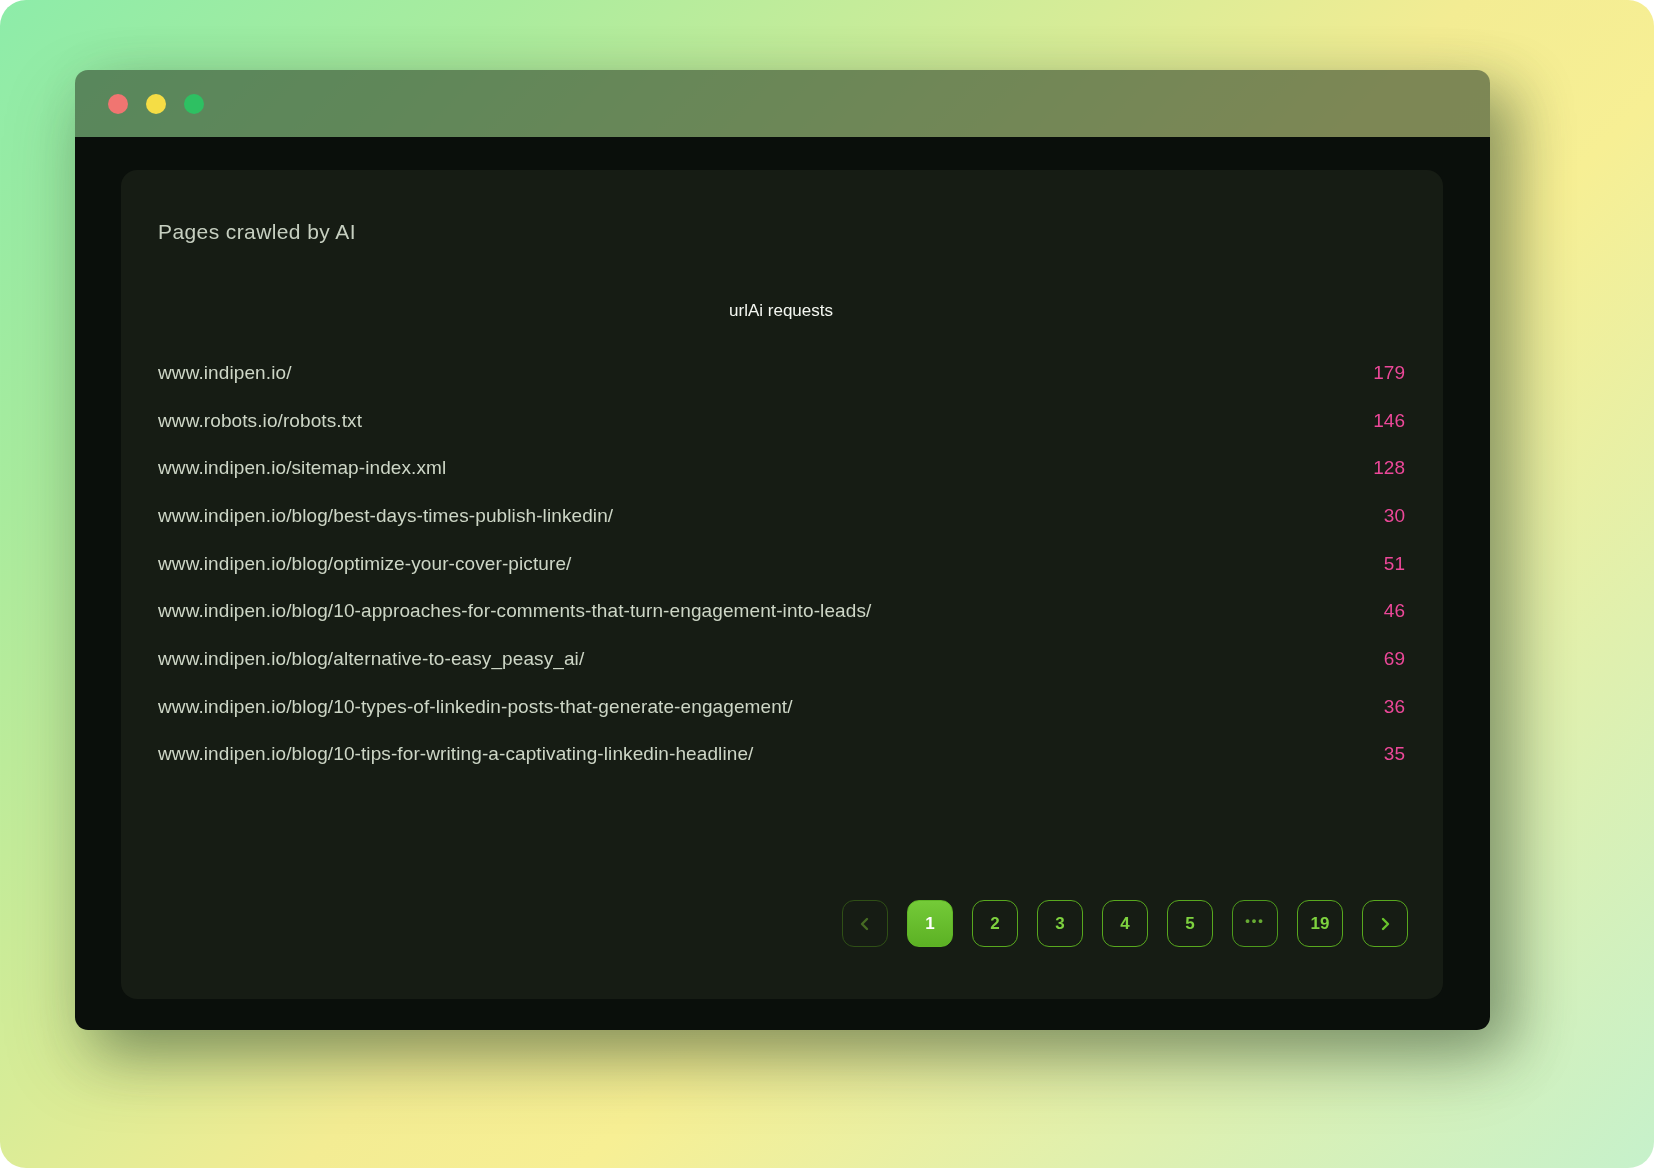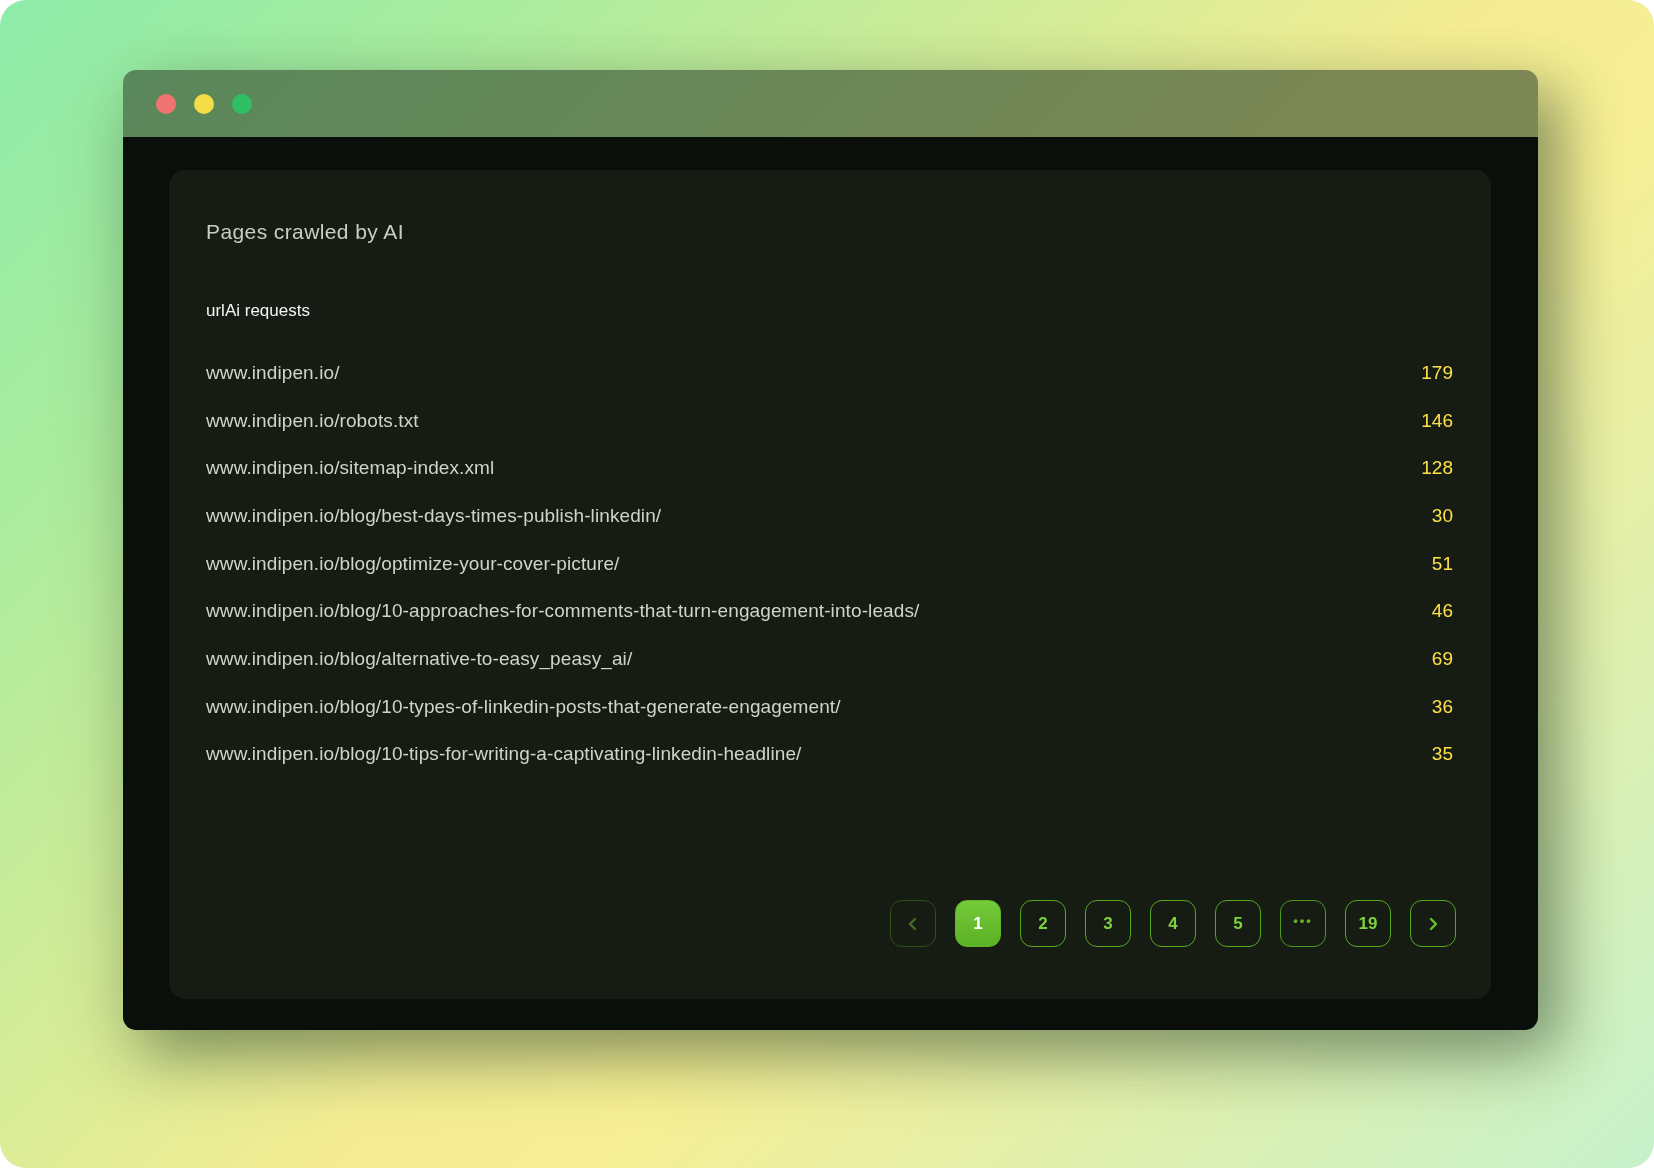--- a/index.html
+++ b/index.html
@@ -12,21 +12,20 @@
     background: linear-gradient(135deg, #8deca9 0%, #a9ec9e 18%, #f3ec93 52%, #f7ef94 62%, #c6f1cb 100%);
     overflow: hidden;
   }
 
   .window {
     position: absolute; left: 75px; top: 70px;
     width: 1415px; height: 960px;
     border-radius: 13px;
     overflow: hidden;
     box-shadow: 26px 20px 55px rgba(55, 80, 50, 0.45), 0 30px 70px rgba(55, 80, 50, 0.25);
-    margin-left: 48px;
   }
 
   .titlebar {
     height: 67px;
     background: rgba(52, 72, 46, 0.62);
     display: flex; align-items: center;
     padding-left: 33px;
   }
   .light { width: 20px; height: 20px; border-radius: 50%; margin-right: 18px; display: inline-block; cursor: default; }
   .light.red    { background: #f07571; }
@@ -46,35 +45,35 @@
   }
 
   .card-title {
     font-size: 21px; font-weight: 400;
     color: #c6cfc0;
     letter-spacing: 0.4px;
     margin-bottom: 57px;
   }
 
   .thead {
-    display: flex; justify-content: flex-start; align-items: center;
+    display: flex; justify-content: center; align-items: center;
     font-size: 17px;
     color: #f4f7f1;
     margin-bottom: 28px;
     padding-right: 1px;
   }
 
   .row {
     display: flex; justify-content: space-between; align-items: center;
     height: 47.7px;
     font-size: 19px;
     color: #cdd6c6;
   }
   .row .url { letter-spacing: 0.1px; }
-  .row .req { color: #fde047; }
+  .row .req { color: #ec4899; }
 
   .pagination {
     position: absolute; right: 35px; bottom: 52px;
     display: flex; gap: 19px; align-items: center;
   }
   .pg {
     min-width: 46px; height: 47px;
     border-radius: 12px;
     background: transparent;
     border: 1.5px solid #58a81e;
@@ -127,21 +126,21 @@
           <span>Ai requests</span>
         </div>
 
         <div class="tbody" id="rows">
   <div class="row">
     <span class="url">www.indipen.io/</span>
     <span class="req">179</span>
   </div>
 
   <div class="row">
-    <span class="url">www.indipen.io/robots.txt</span>
+    <span class="url">www.robots.io/robots.txt</span>
     <span class="req">146</span>
   </div>
 
   <div class="row">
     <span class="url">www.indipen.io/sitemap-index.xml</span>
     <span class="req">128</span>
   </div>
 
 
   <div class="row">

